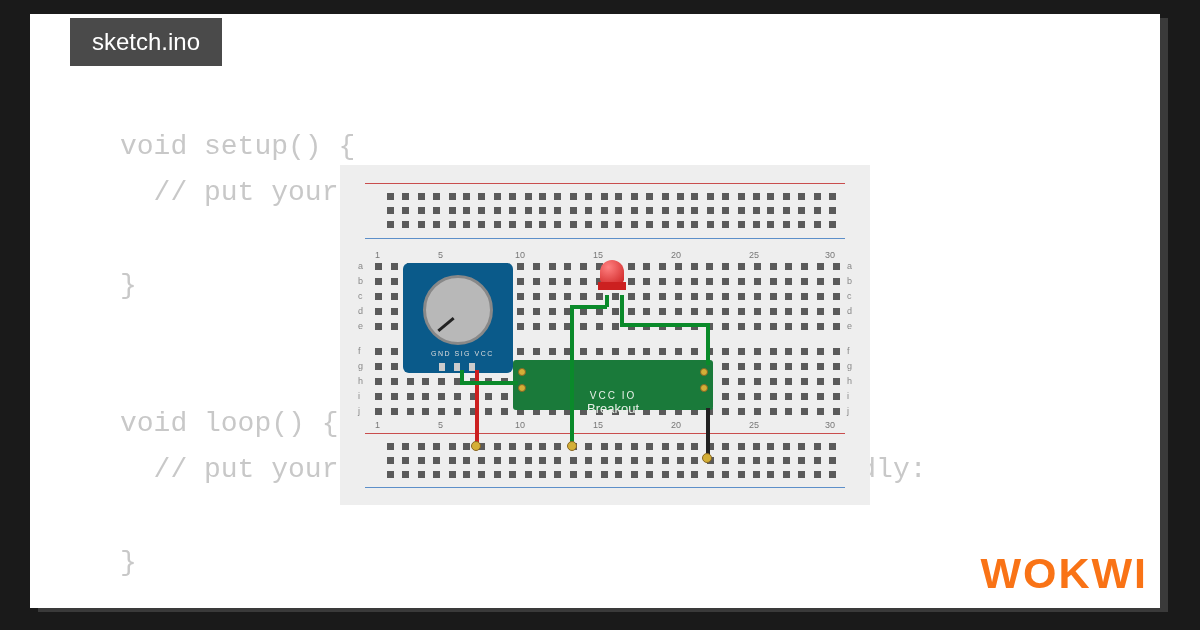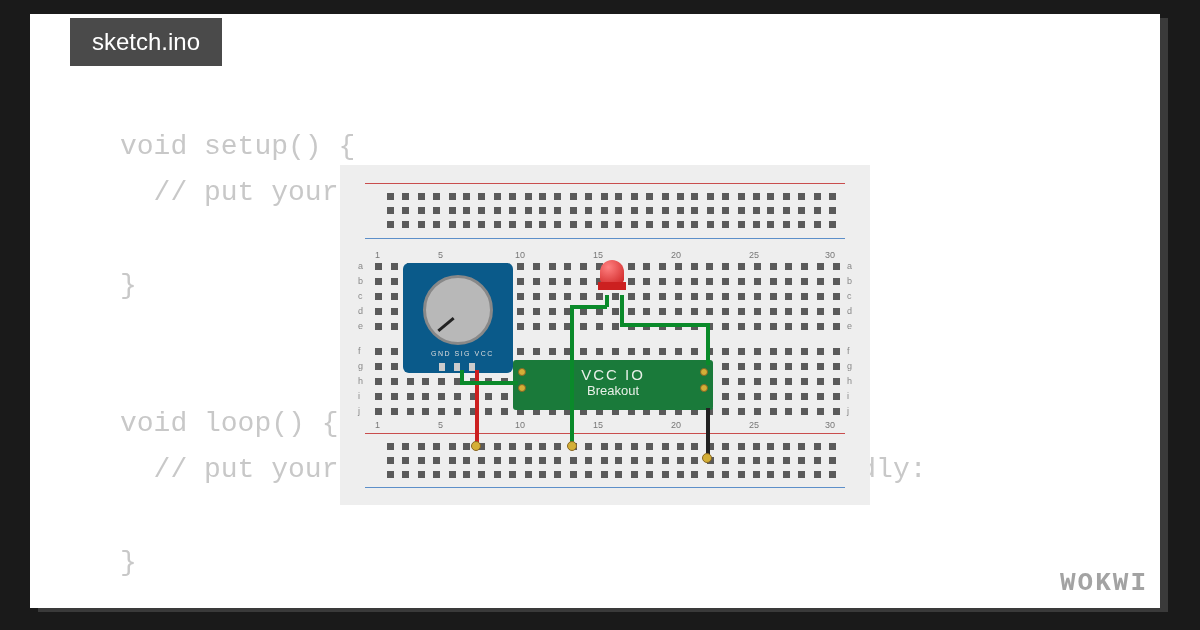--- a/index.html
+++ b/index.html
@@ -150,39 +150,39 @@
       height: 50px;
       background: #1a7a3a;
       border-radius: 3px;
       z-index: 6;
       color: #e8f0e8;
       font-family: Arial;
       text-align: center;
       font-size: 13px;
       padding-top: 6px;
     }
-    .breakout-small { font-size: 15px; letter-spacing: 2px; }
+    .breakout-small { font-size: 10px; letter-spacing: 2px; margin-top: 24px; }
     .breakout-pin { position: absolute; width: 8px; height: 8px; border-radius: 50%; background: #d4af37; border: 1px solid #886622; }
     
     .wire { position: absolute; z-index: 8; }
     .wire-green { background: #0a8a2a; }
     .wire-red { background: #cc2020; }
     .wire-black { background: #222; }
     .wire-v { width: 4px; }
     .wire-h { height: 4px; }
     .wire-end { width: 10px; height: 10px; border-radius: 50%; background: #d4af37; border: 1px solid #886622; z-index: 9; position: absolute; }
     
     .logo {
       position: absolute;
       bottom: 32px;
       right: 52px;
-      font-family: Liberation Mono, monospace;
-      font-size: 26px;
+      font-family: Liberation Sans, sans-serif;
+      font-size: 43px;
       font-weight: bold;
-      color: #a3a3a3;
+      color: #f97316;
       letter-spacing: 2px;
       z-index: 20;
     }
   </style>
 </head>
 <body>
 
 <div class="outer-frame"></div>
 <div class="white-card">
   <div class="code-area">void setup() {

